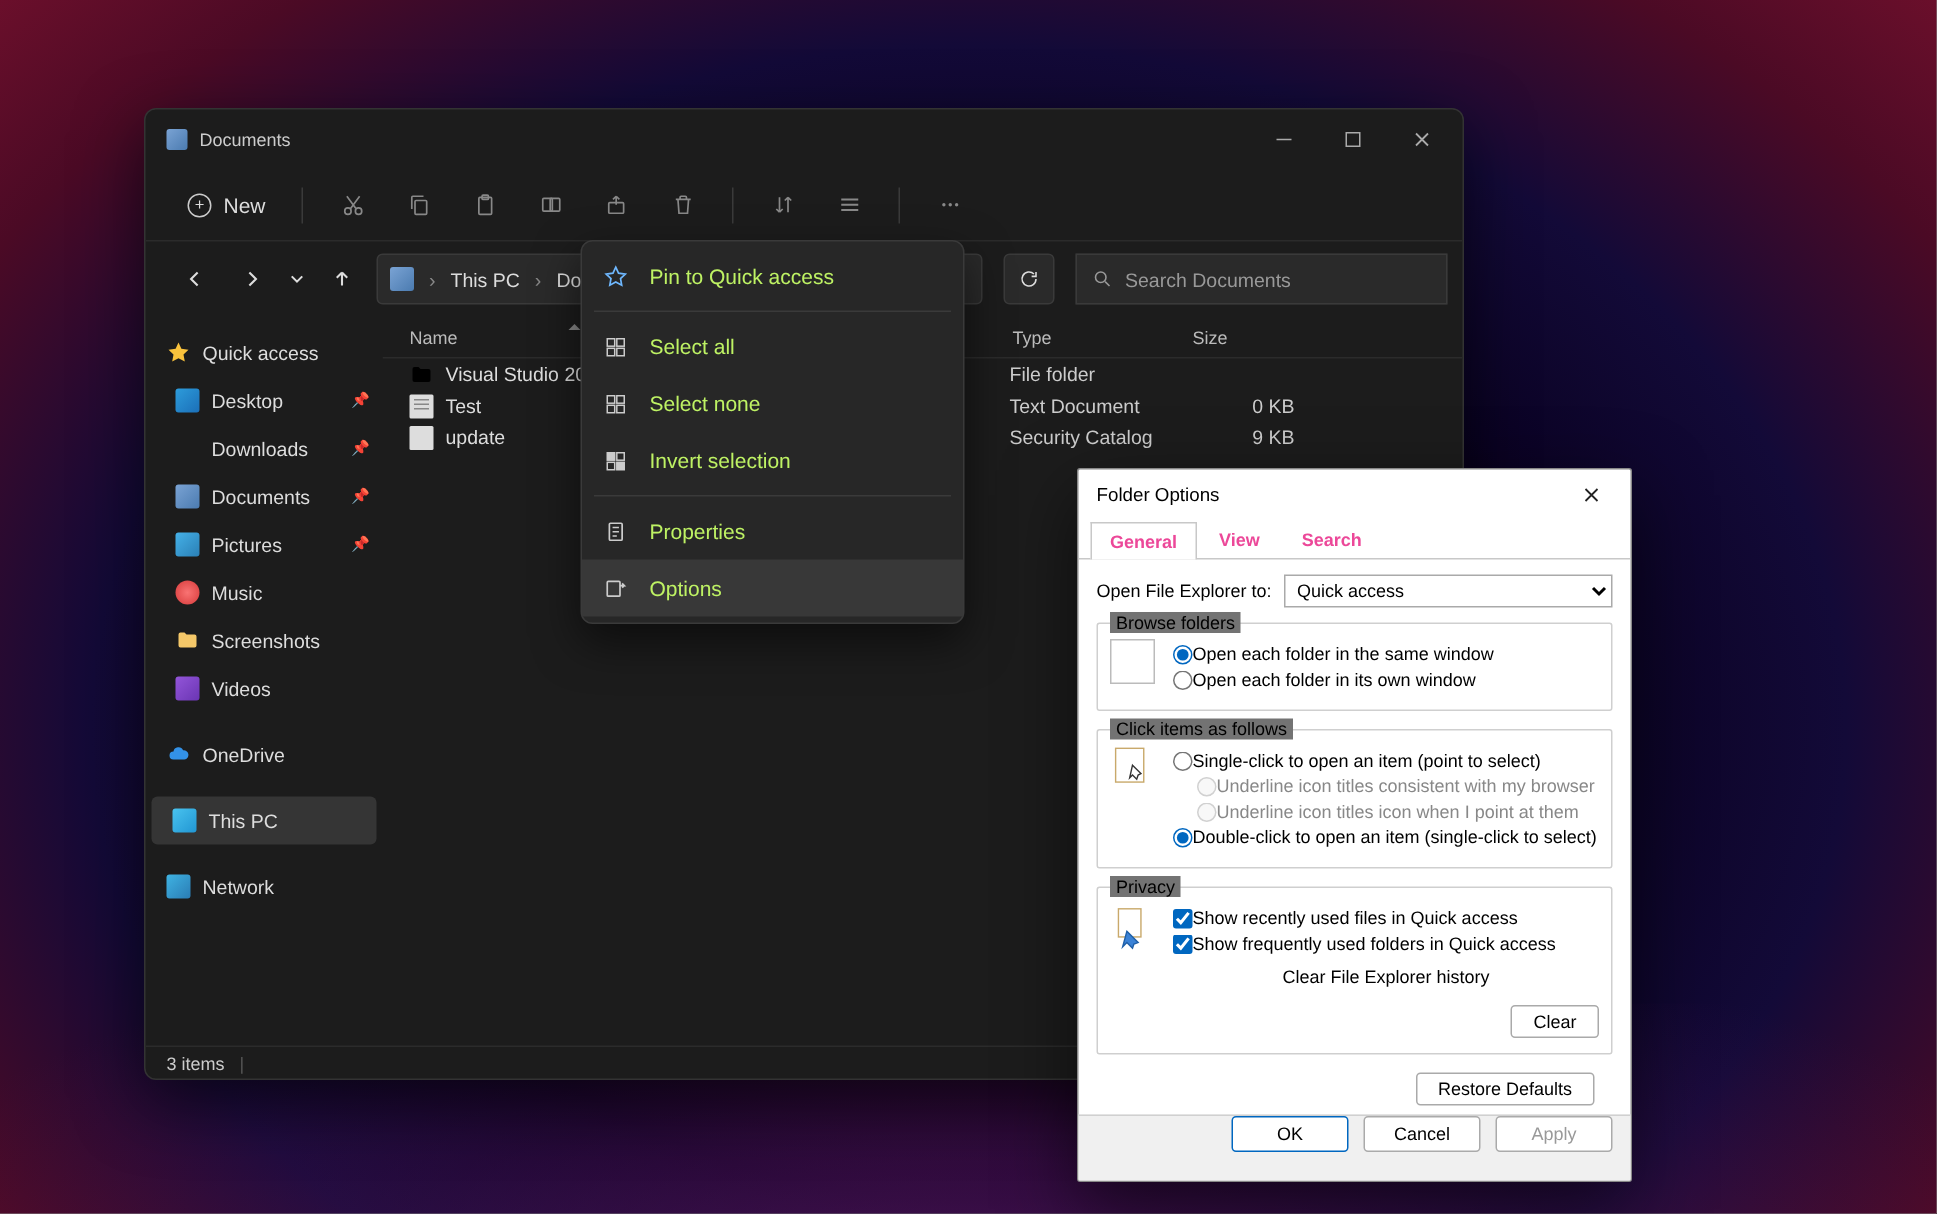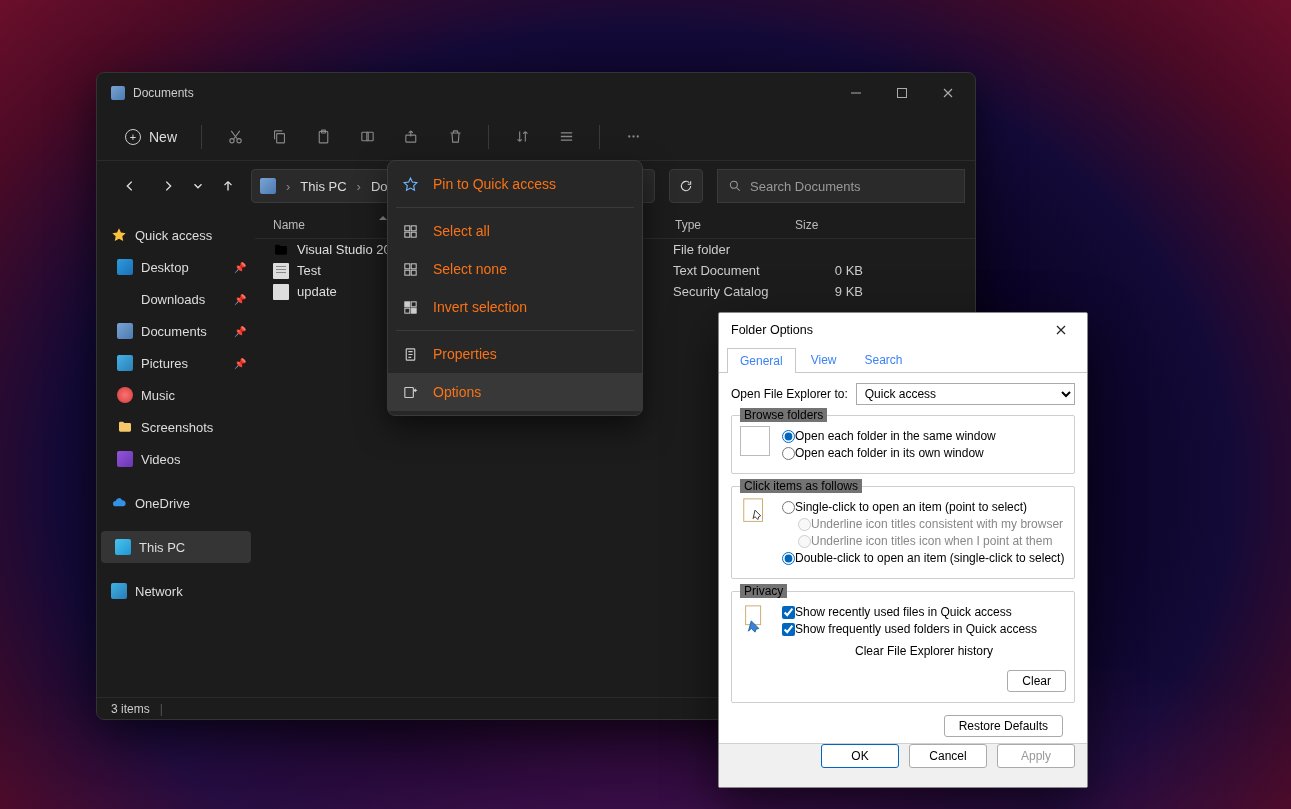--- a/index.html
+++ b/index.html
@@ -76,40 +76,40 @@
 
 .fileTS{position:absolute;left:418px;top:28px;color:#ccc;font-size:13px;}
 .fileTS .trow{display:flex;height:21px;align-items:center;}
 .fileTS .t-type{width:120px;}
 .fileTS .t-size{width:70px;text-align:right;}
 
 
 .ctxmenu{
   position:absolute;left:387px;top:160px;z-index:5;
   width:256px;background:#272727;border:1px solid #3a3a3a;border-radius:8px;
-  box-shadow:0 12px 30px rgba(0,0,0,.55);padding:4px 0;color:#f97316;font-size:14px;
+  box-shadow:0 12px 30px rgba(0,0,0,.55);padding:4px 0;color:#bef264;font-size:14px;
 }
 .ctxitem{display:flex;align-items:center;height:38px;padding:0 14px;gap:14px;}
 .ctxitem.sel{background:#383838;}
 .ctxitem .cico{width:17px;height:17px;display:flex;align-items:center;justify-content:center;color:#6fb8ff;}
 .ctxitem .cico svg{width:17px;height:17px;}
 .ctxsep{height:1px;background:#3a3a3a;margin:4px 8px;}
 
 .statusbar{position:absolute;bottom:0;left:0;right:0;height:22px;border-top:1px solid #2b2b2b;color:#ccc;font-size:12px;display:flex;align-items:center;padding:0 14px;gap:10px;}
 
 
 .dialog{
   position:absolute;left:718px;top:312px;width:370px;height:476px;
   background:#fff;color:#000;border:1px solid #888;border-radius:2px;
   box-shadow:0 18px 50px rgba(0,0,0,.55);font-size:12px;
 }
 .dlg-title{display:flex;align-items:center;height:34px;padding:0 8px 0 12px;font-size:12.5px;}
 .dlg-close{margin-left:auto;width:36px;height:28px;display:flex;align-items:center;justify-content:center;}
 .tabs{display:flex;align-items:flex-end;height:28px;padding:0 8px;border-bottom:1px solid #c8c8c8;font-size:12px;gap:2px;margin-top:-2px;}
-.tab{padding:5px 12px;border:1px solid transparent;border-bottom:none;color:#3b82f6;}
+.tab{padding:5px 12px;border:1px solid transparent;border-bottom:none;color:#ec4899;font-weight:bold;}
 .tab.active{border-color:#c8c8c8;background:#fff;position:relative;top:1px;}
 .dlg-body{padding:10px 12px 0 12px;}
 .dlg-row{display:flex;align-items:center;gap:8px;margin-bottom:10px;}
 .dlg-row select{flex:1;height:22px;border:1px solid #aaa;font-size:12px;padding:0 4px;background:#fff;}
 .group{border:1px solid #cfcfcf;border-radius:2px;padding:10px 8px 10px 8px;margin-bottom:12px;position:relative;}
 .group-title{position:absolute;top:-8px;left:8px;background:#737373;padding:0 4px;font-size:12px;}
 .group .opt{display:flex;align-items:center;gap:0;margin:3px 0 3px 42px;font-size:12px;}
 .group .opt.sub{margin-left:58px;color:#888;}
 .group .opt input[type=radio]{accent-color:#0067c0;width:13px;height:13px;}
 .group .opt.sub input[type=radio]{accent-color:#999;}

